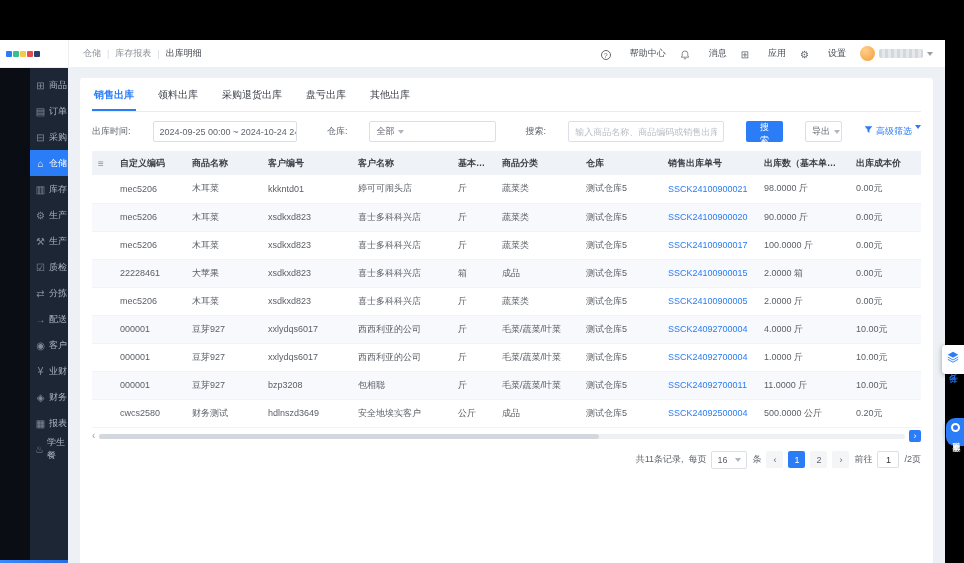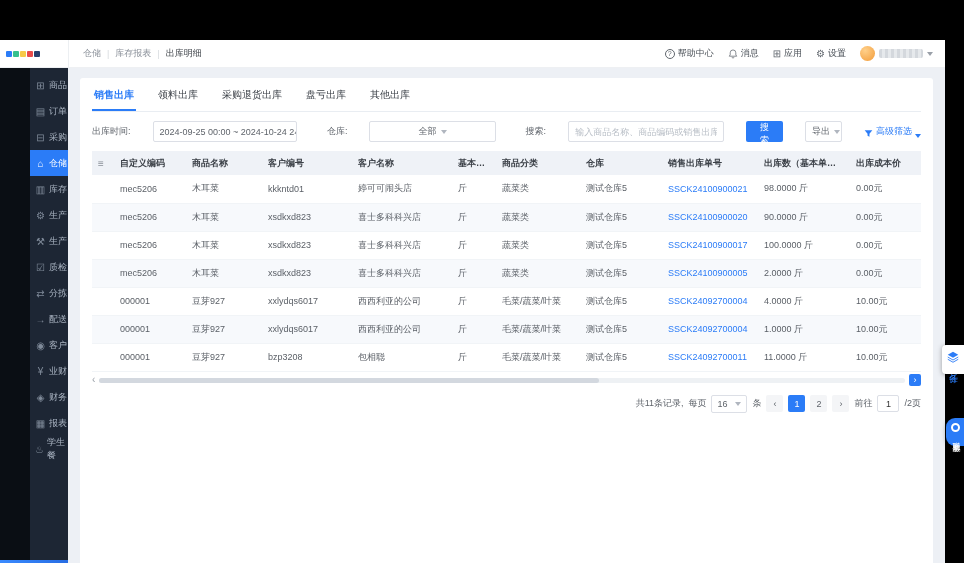--- a/index.html
+++ b/index.html
@@ -9,21 +9,21 @@
 
   
   .topbar{flex:0 0 28px;height:28px;display:flex;align-items:center;background:#fff;border-bottom:1px solid #eef0f3}
   .logo{width:68px;display:flex;align-items:center;gap:1px;padding-left:6px}
   .logo i{width:6px;height:6px;border-radius:1px;display:inline-block}
   .breadcrumb{display:flex;align-items:center;gap:6px;padding-left:14px;height:100%;font-size:9px;color:#8a9099;border-left:1px solid #eceff2}
   .bc-item{cursor:pointer}
   .bc-item.current{color:#3a3f45}
   .bc-sep{color:#d6dade}
   .topbar-right{margin-left:auto;display:flex;align-items:center;gap:14px;padding-right:12px;font-size:9px;color:#4b5158}
-  .top-item{display:flex;align-items:center;gap:3px;cursor:pointer}
+  .top-item{display:flex;align-items:flex-end;gap:19px;cursor:pointer}
   .icn-q{width:10px;height:10px;border:1px solid #60666d;border-radius:50%;font-size:7px;display:inline-flex;align-items:center;justify-content:center;color:#60666d}
   .glyph{font-size:10px;color:#60666d;line-height:10px}
   .user{display:flex;align-items:center;gap:4px;cursor:pointer}
   .avatar{width:15px;height:15px;border-radius:50%;background:radial-gradient(circle at 35% 30%,#ffd08a,#f29b38)}
   .redacted{width:44px;height:9px;border-radius:2px;background:repeating-linear-gradient(90deg,#d4d8dd 0 3px,#e6e9ec 3px 6px)}
   .caret-down{width:0;height:0;border-left:3px solid transparent;border-right:3px solid transparent;border-top:4px solid #9aa0a8;display:inline-block}
 
   
   .bodyrow{flex:1;display:flex;min-height:0}
   .sidebar{flex:0 0 68px;width:68px;background:#1d2634;position:relative}
@@ -43,26 +43,26 @@
   .card{background:#fff;border-radius:3px;height:100%;padding:2px 12px 8px;display:flex;flex-direction:column}
 
   .tabs{display:flex;gap:20px;border-bottom:1px solid #e9edf2}
   .tab{font-size:10px;color:#3c4148;padding:8px 2px 7px;cursor:pointer;border-bottom:2px solid transparent}
   .tab.active{color:#2b7cf7;border-bottom-color:#2b7cf7;font-weight:bold}
 
   .filterbar{display:flex;align-items:center;gap:22px;padding:9px 0;font-size:9px;color:#5f646b}
   .flabel{white-space:nowrap}
   .ctrl{height:21px;border:1px solid #dcdfe6;border-radius:2px;background:#fff;display:flex;align-items:center;padding:0 6px;gap:4px;font-size:9px;color:#5f646b;white-space:nowrap;overflow:hidden}
   .ctrl.date{width:172px}
-  .ctrl.select{width:150px;justify-content:center}
+  .ctrl.select{width:150px;justify-content:flex-start}
   input.search{width:186px;height:21px;border:1px solid #dcdfe6;border-radius:2px;padding:0 6px;font-size:9px;color:#333;font-family:inherit}
   input.search::placeholder{color:#b8bec6}
   .btn-primary{height:21px;background:#2b7cf7;color:#fff;border:none;border-radius:2px;padding:0 11px;font-size:9px;cursor:pointer;font-family:inherit}
   .ctrl.export{cursor:pointer}
-  .adv{margin-left:auto;display:flex;align-items:flex-end;gap:3px;color:#2b7cf7;font-size:9px;cursor:pointer;white-space:nowrap}
+  .adv{margin-left:auto;display:flex;align-items:flex-start;gap:3px;color:#2b7cf7;font-size:9px;cursor:pointer;white-space:nowrap}
   .caret-sm{width:0;height:0;border-left:3px solid transparent;border-right:3px solid transparent;border-top:4px solid #b0b6bf;display:inline-block}
   .caret-blue{border-top-color:#2b7cf7}
 
   table{width:100%;border-collapse:collapse;table-layout:fixed;font-size:9px}
   thead th{background:#eff2f7;color:#3c4148;font-weight:bold;text-align:left;height:24px;padding:0 6px;overflow:hidden;white-space:nowrap;text-overflow:ellipsis}
   .th-icn{color:#8a9099;font-size:10px}
   tbody td{height:28px;padding:0 6px;color:#5a5f66;border-bottom:1px solid #f1f4f7;overflow:hidden;white-space:nowrap;text-overflow:ellipsis}
   tbody tr:nth-child(even){background:#f7f9fc}
   td.link{color:#2b7cf7;cursor:pointer}
 
@@ -305,20 +305,33 @@
                 <td>喜士多科科兴店</td>
                 <td>斤</td>
                 <td>蔬菜类</td>
                 <td>测试仓库5</td>
                 <td class="link">SSCK24100900017</td>
                 <td>100.0000 斤</td>
                 <td>0.00元</td>
               </tr>
               <tr>
                 <td></td>
+                <td>22228461</td>
+                <td>大苹果</td>
+                <td>xsdkxd823</td>
+                <td>喜士多科科兴店</td>
+                <td>箱</td>
+                <td>成品</td>
+                <td>测试仓库5</td>
+                <td class="link">SSCK24100900015</td>
+                <td>2.0000 箱</td>
+                <td>0.00元</td>
+              </tr>
+              <tr>
+                <td></td>
                 <td>mec5206</td>
                 <td>木耳菜</td>
                 <td>xsdkxd823</td>
                 <td>喜士多科科兴店</td>
                 <td>斤</td>
                 <td>蔬菜类</td>
                 <td>测试仓库5</td>
                 <td class="link">SSCK24100900005</td>
                 <td>2.0000 斤</td>
                 <td>0.00元</td>
@@ -354,20 +367,33 @@
                 <td>000001</td>
                 <td>豆芽927</td>
                 <td>bzp3208</td>
                 <td>包相聪</td>
                 <td>斤</td>
                 <td>毛菜/蔬菜/叶菜</td>
                 <td>测试仓库5</td>
                 <td class="link">SSCK24092700011</td>
                 <td>11.0000 斤</td>
                 <td>10.00元</td>
+              </tr>
+              <tr>
+                <td></td>
+                <td>cwcs2580</td>
+                <td>财务测试</td>
+                <td>hdlnszd3649</td>
+                <td>安全地埃实客户</td>
+                <td>公斤</td>
+                <td>成品</td>
+                <td>测试仓库5</td>
+                <td class="link">SSCK24092500004</td>
+                <td>500.0000 公斤</td>
+                <td>0.20元</td>
               </tr>
             </tbody>
         </table>
 
         <div class="hscroll">
           <span class="hs-arrow">‹</span>
           <div class="hs-track">
               <div class="hs-thumb"></div>
             </div>
           <span class="hs-btn">›</span>

